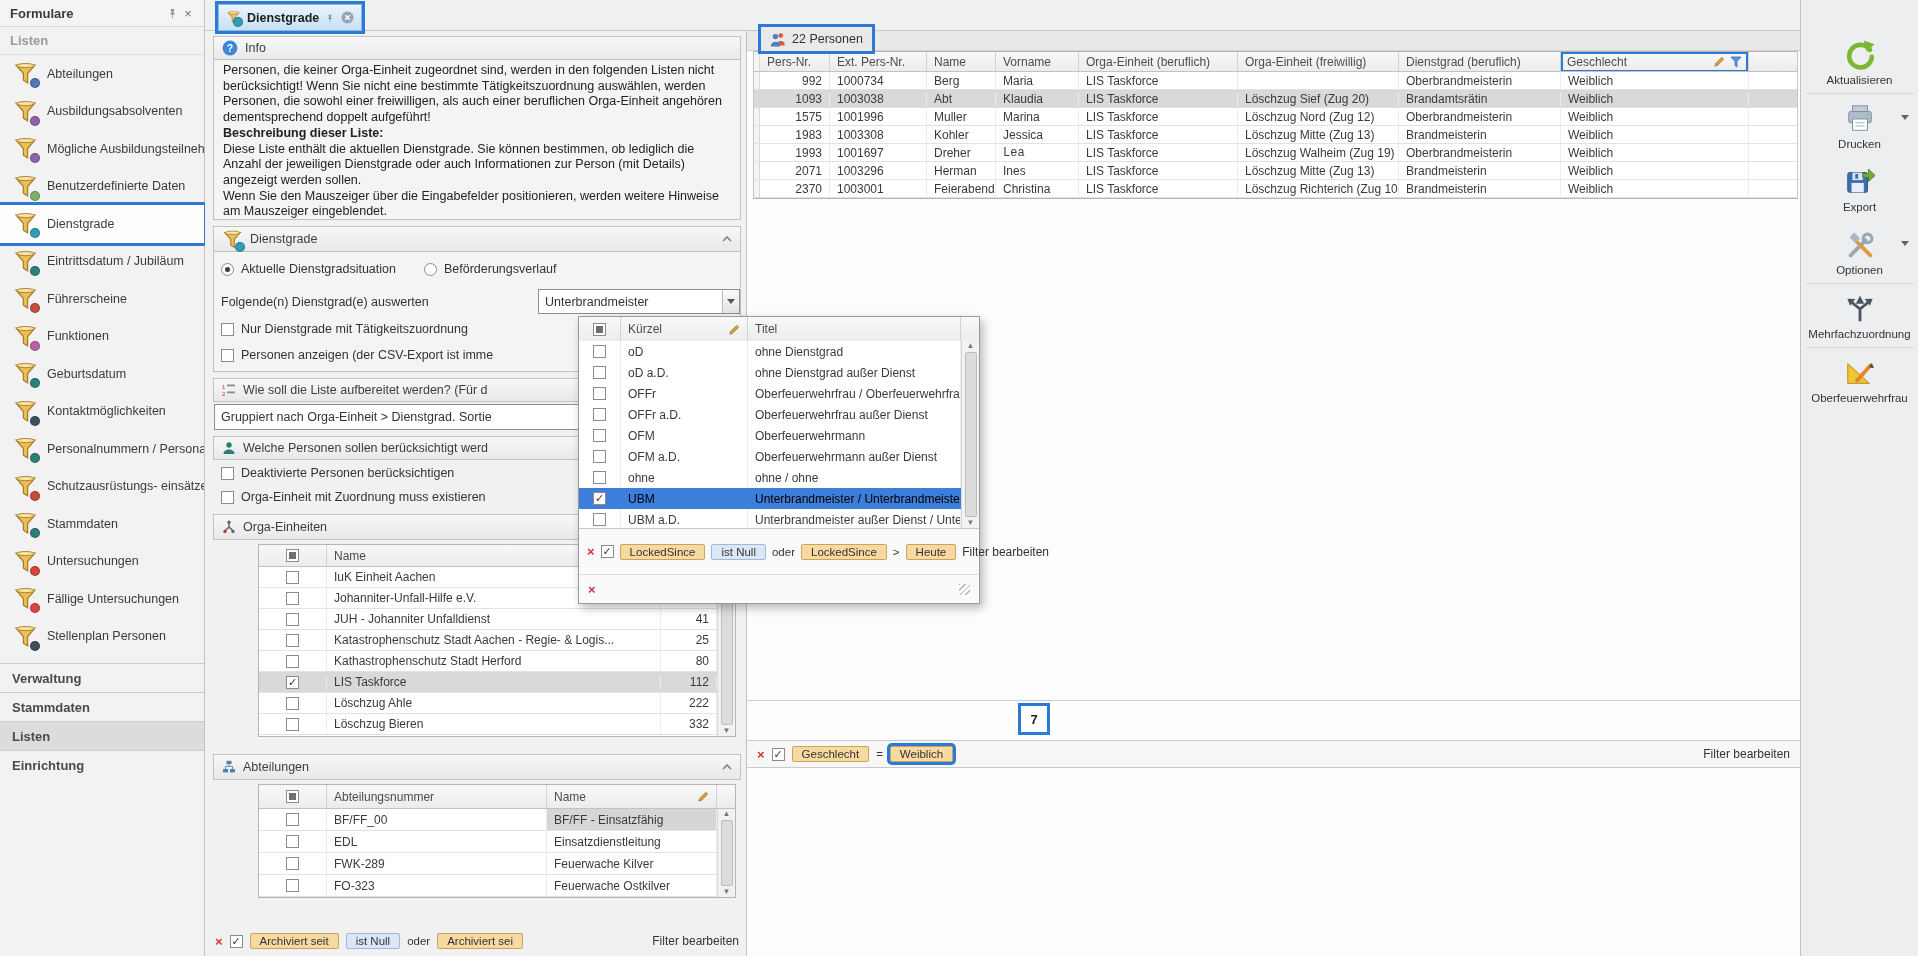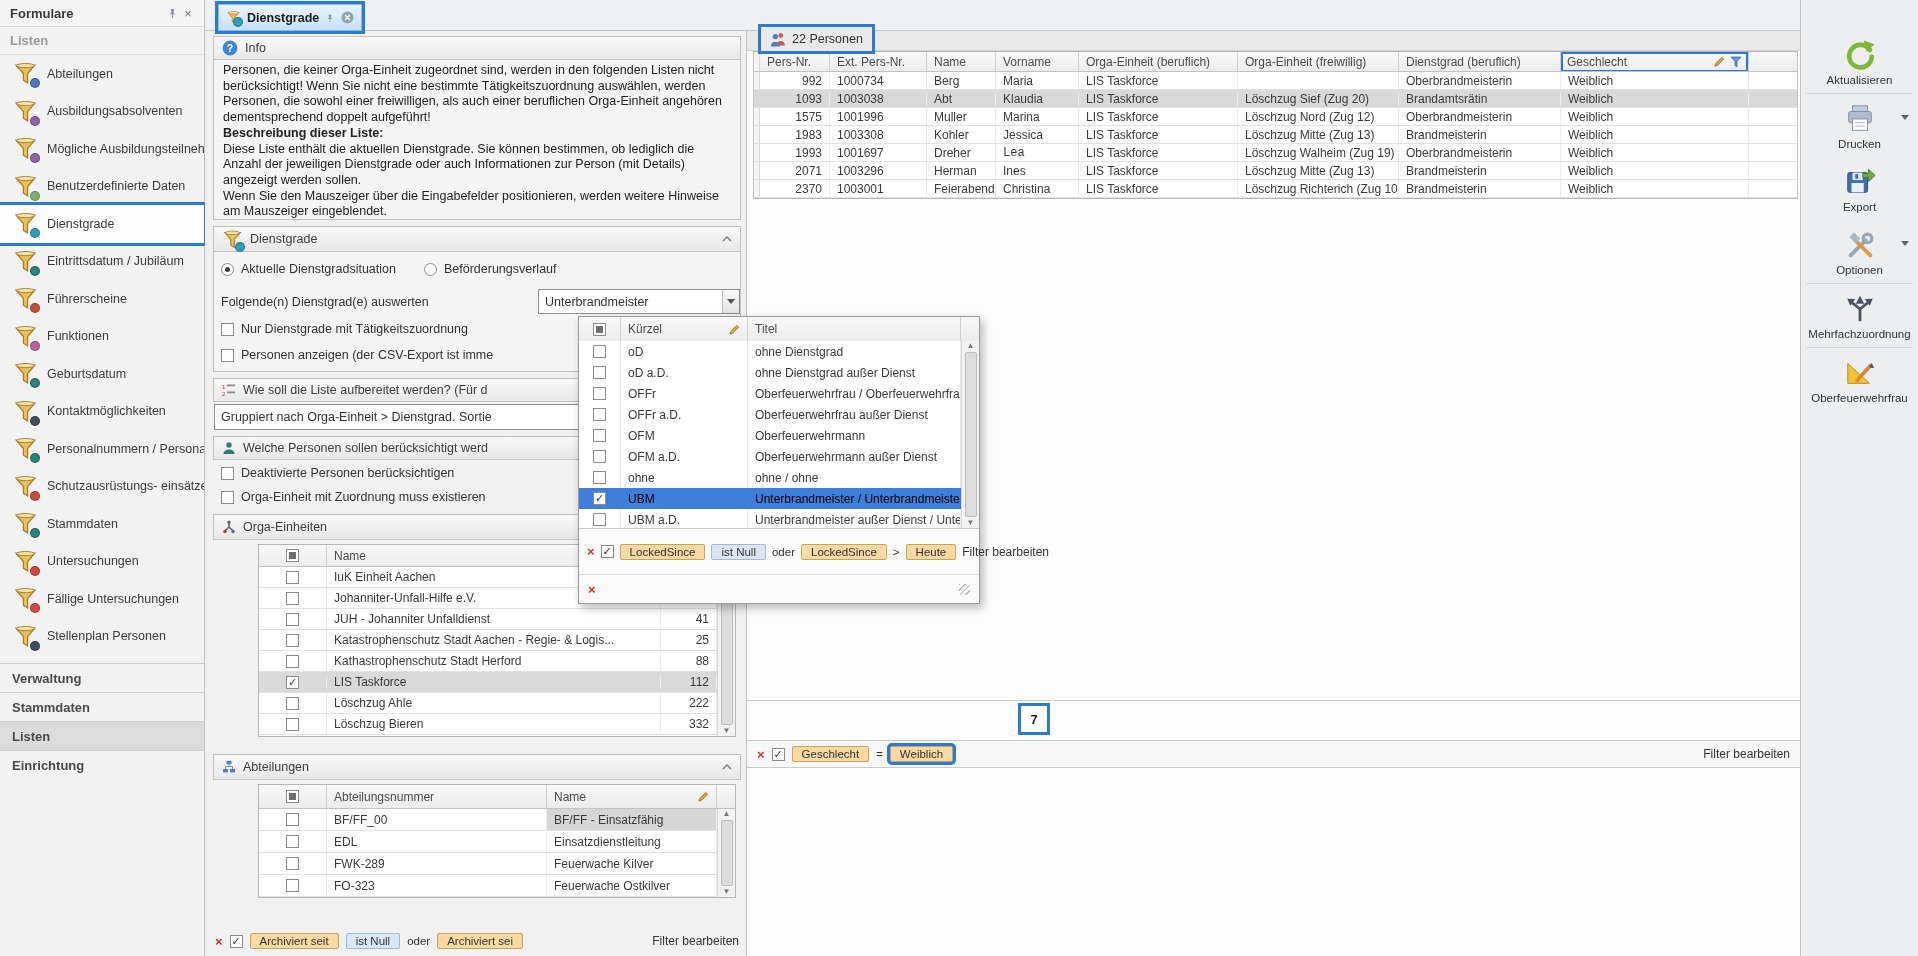--- a/index.html
+++ b/index.html
@@ -454,21 +454,21 @@
             <span class="cb"></span>
           </div>
           <div class="gcell" style="flex: 1 1 0%;">Katastrophenschutz Stadt Aachen - Regie- &amp; Logis...</div>
           <div class="gcell num" style="width: 56px; flex: 0 0 56px;">25</div>
         </div>
         <div class="grow" style="height: 21px; flex: 0 0 21px;">
           <div class="gcell cbc" style="width: 68px; flex: 0 0 68px;">
             <span class="cb"></span>
           </div>
           <div class="gcell" style="flex: 1 1 0%;">Kathastrophenschutz Stadt Herford</div>
-          <div class="gcell num" style="width: 56px; flex: 0 0 56px;">88</div>
+          <div class="gcell num" style="width: 56px; flex: 0 0 56px;">80</div>
         </div>
         <div class="grow sel" style="height: 21px; flex: 0 0 21px;">
           <div class="gcell cbc" style="width: 68px; flex: 0 0 68px;">
             <span class="cb on"></span>
           </div>
           <div class="gcell" style="flex: 1 1 0%;">LIS Taskforce</div>
           <div class="gcell num" style="width: 56px; flex: 0 0 56px;">112</div>
         </div>
         <div class="grow" style="height: 21px; flex: 0 0 21px;">
           <div class="gcell cbc" style="width: 68px; flex: 0 0 68px;">

